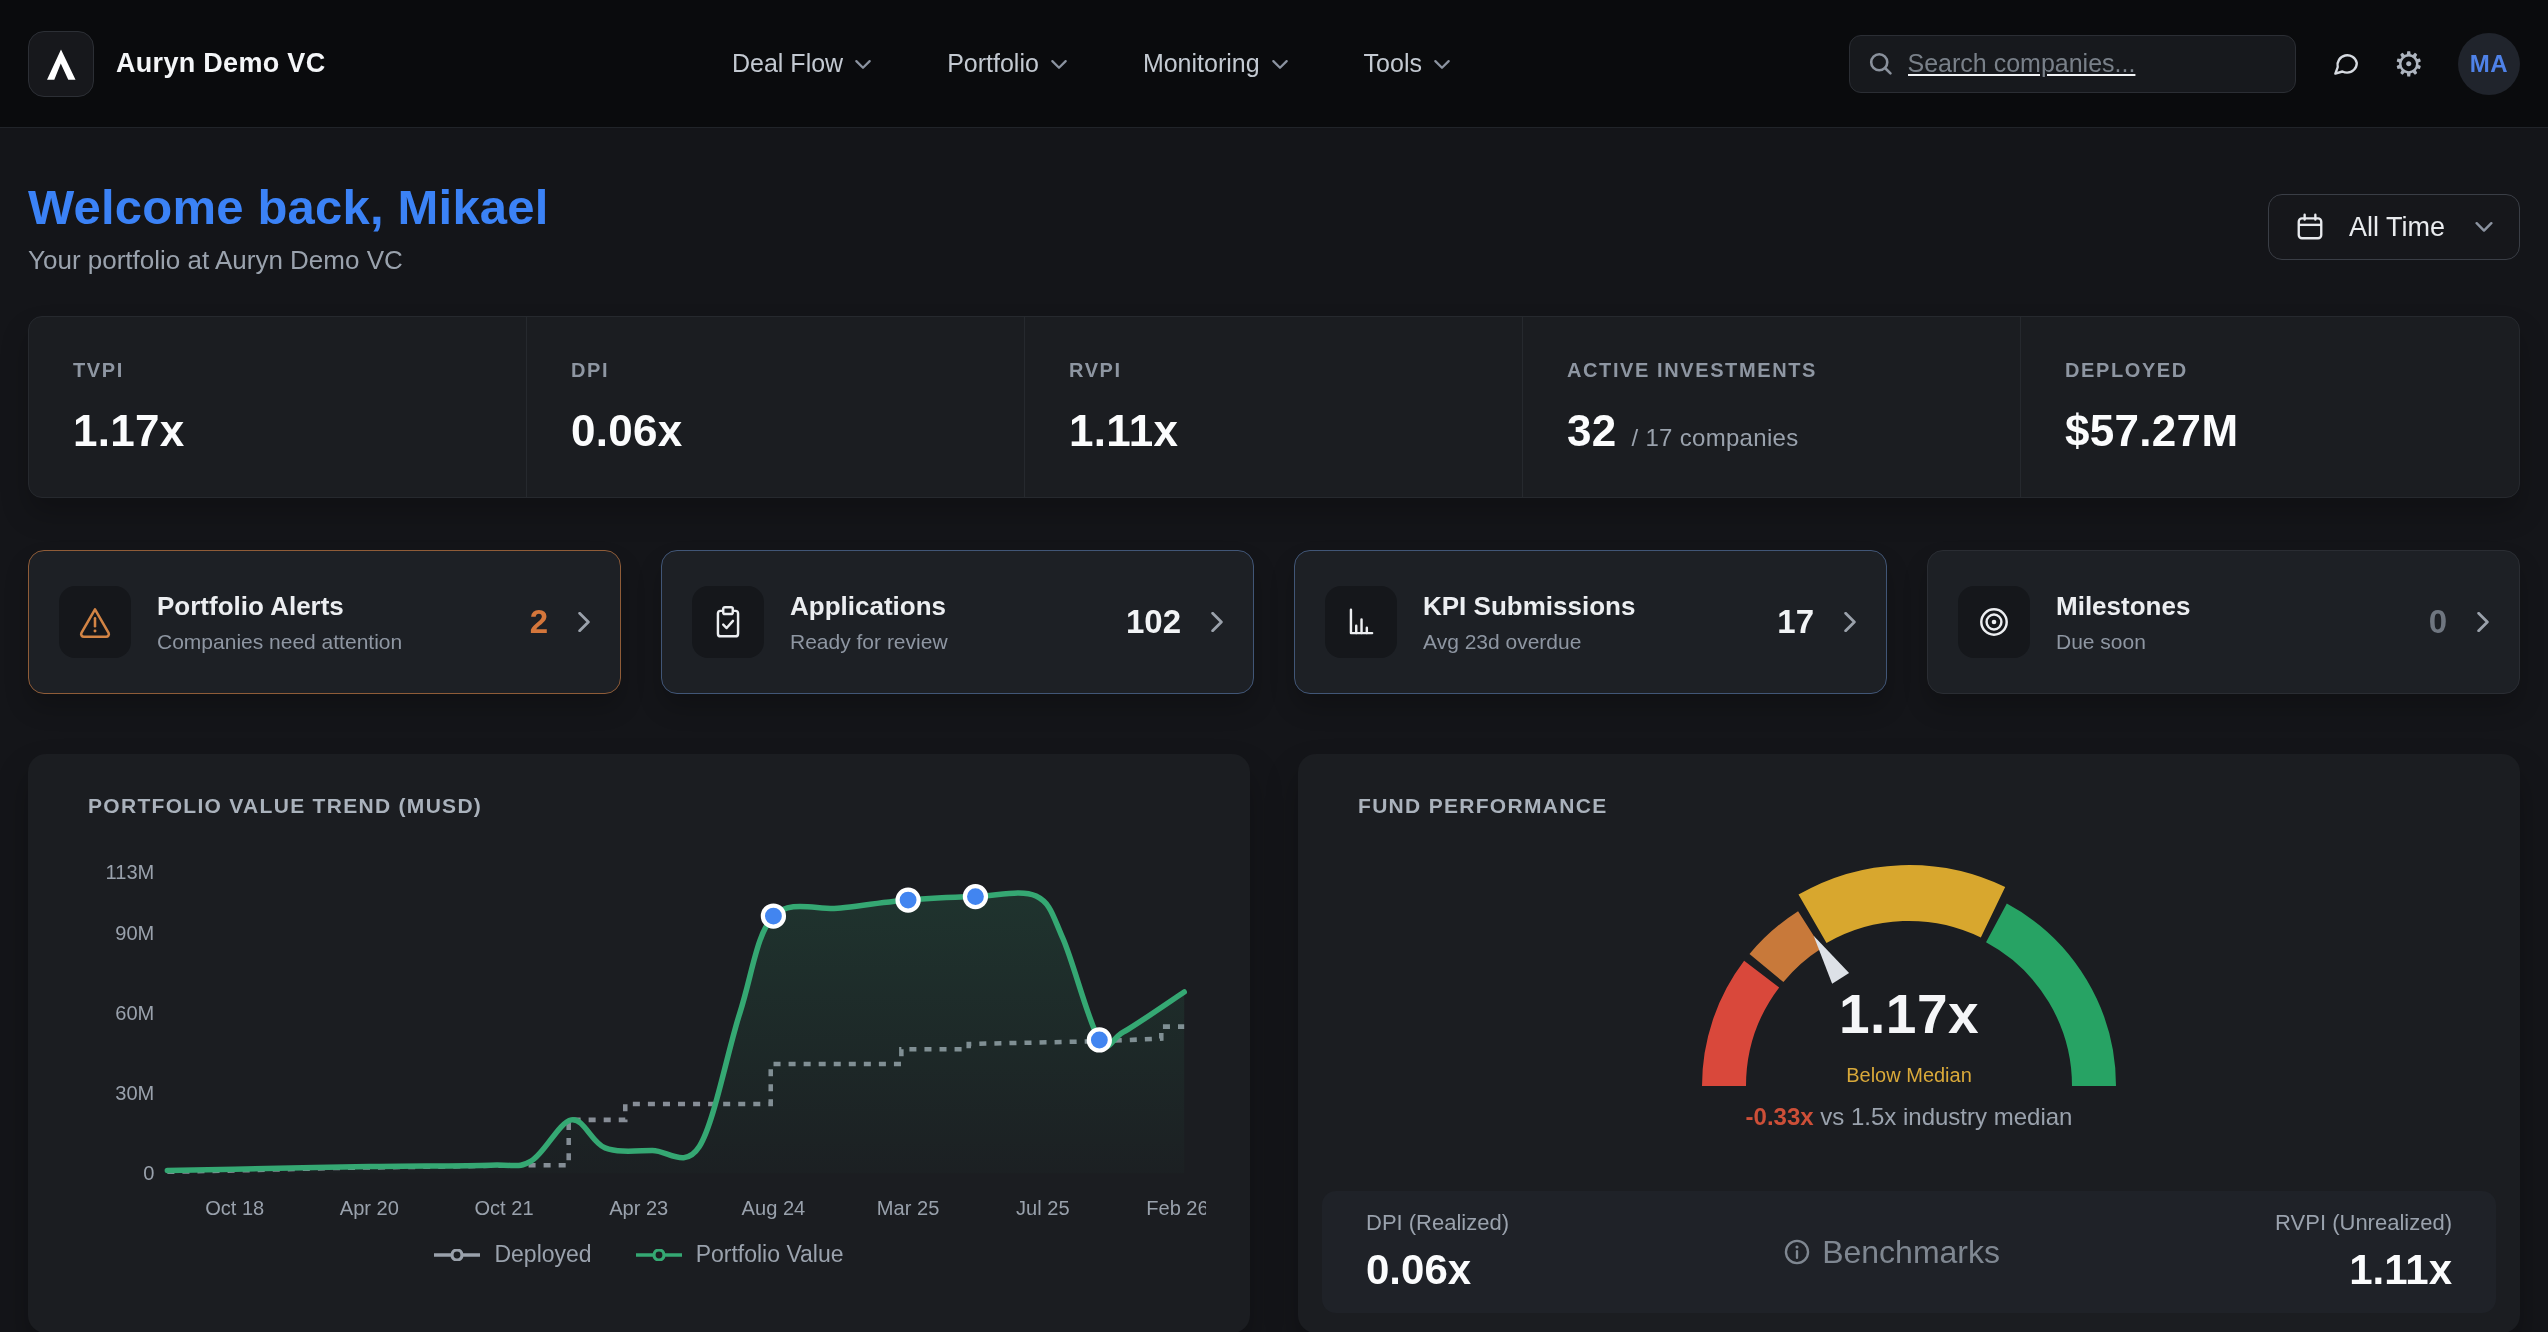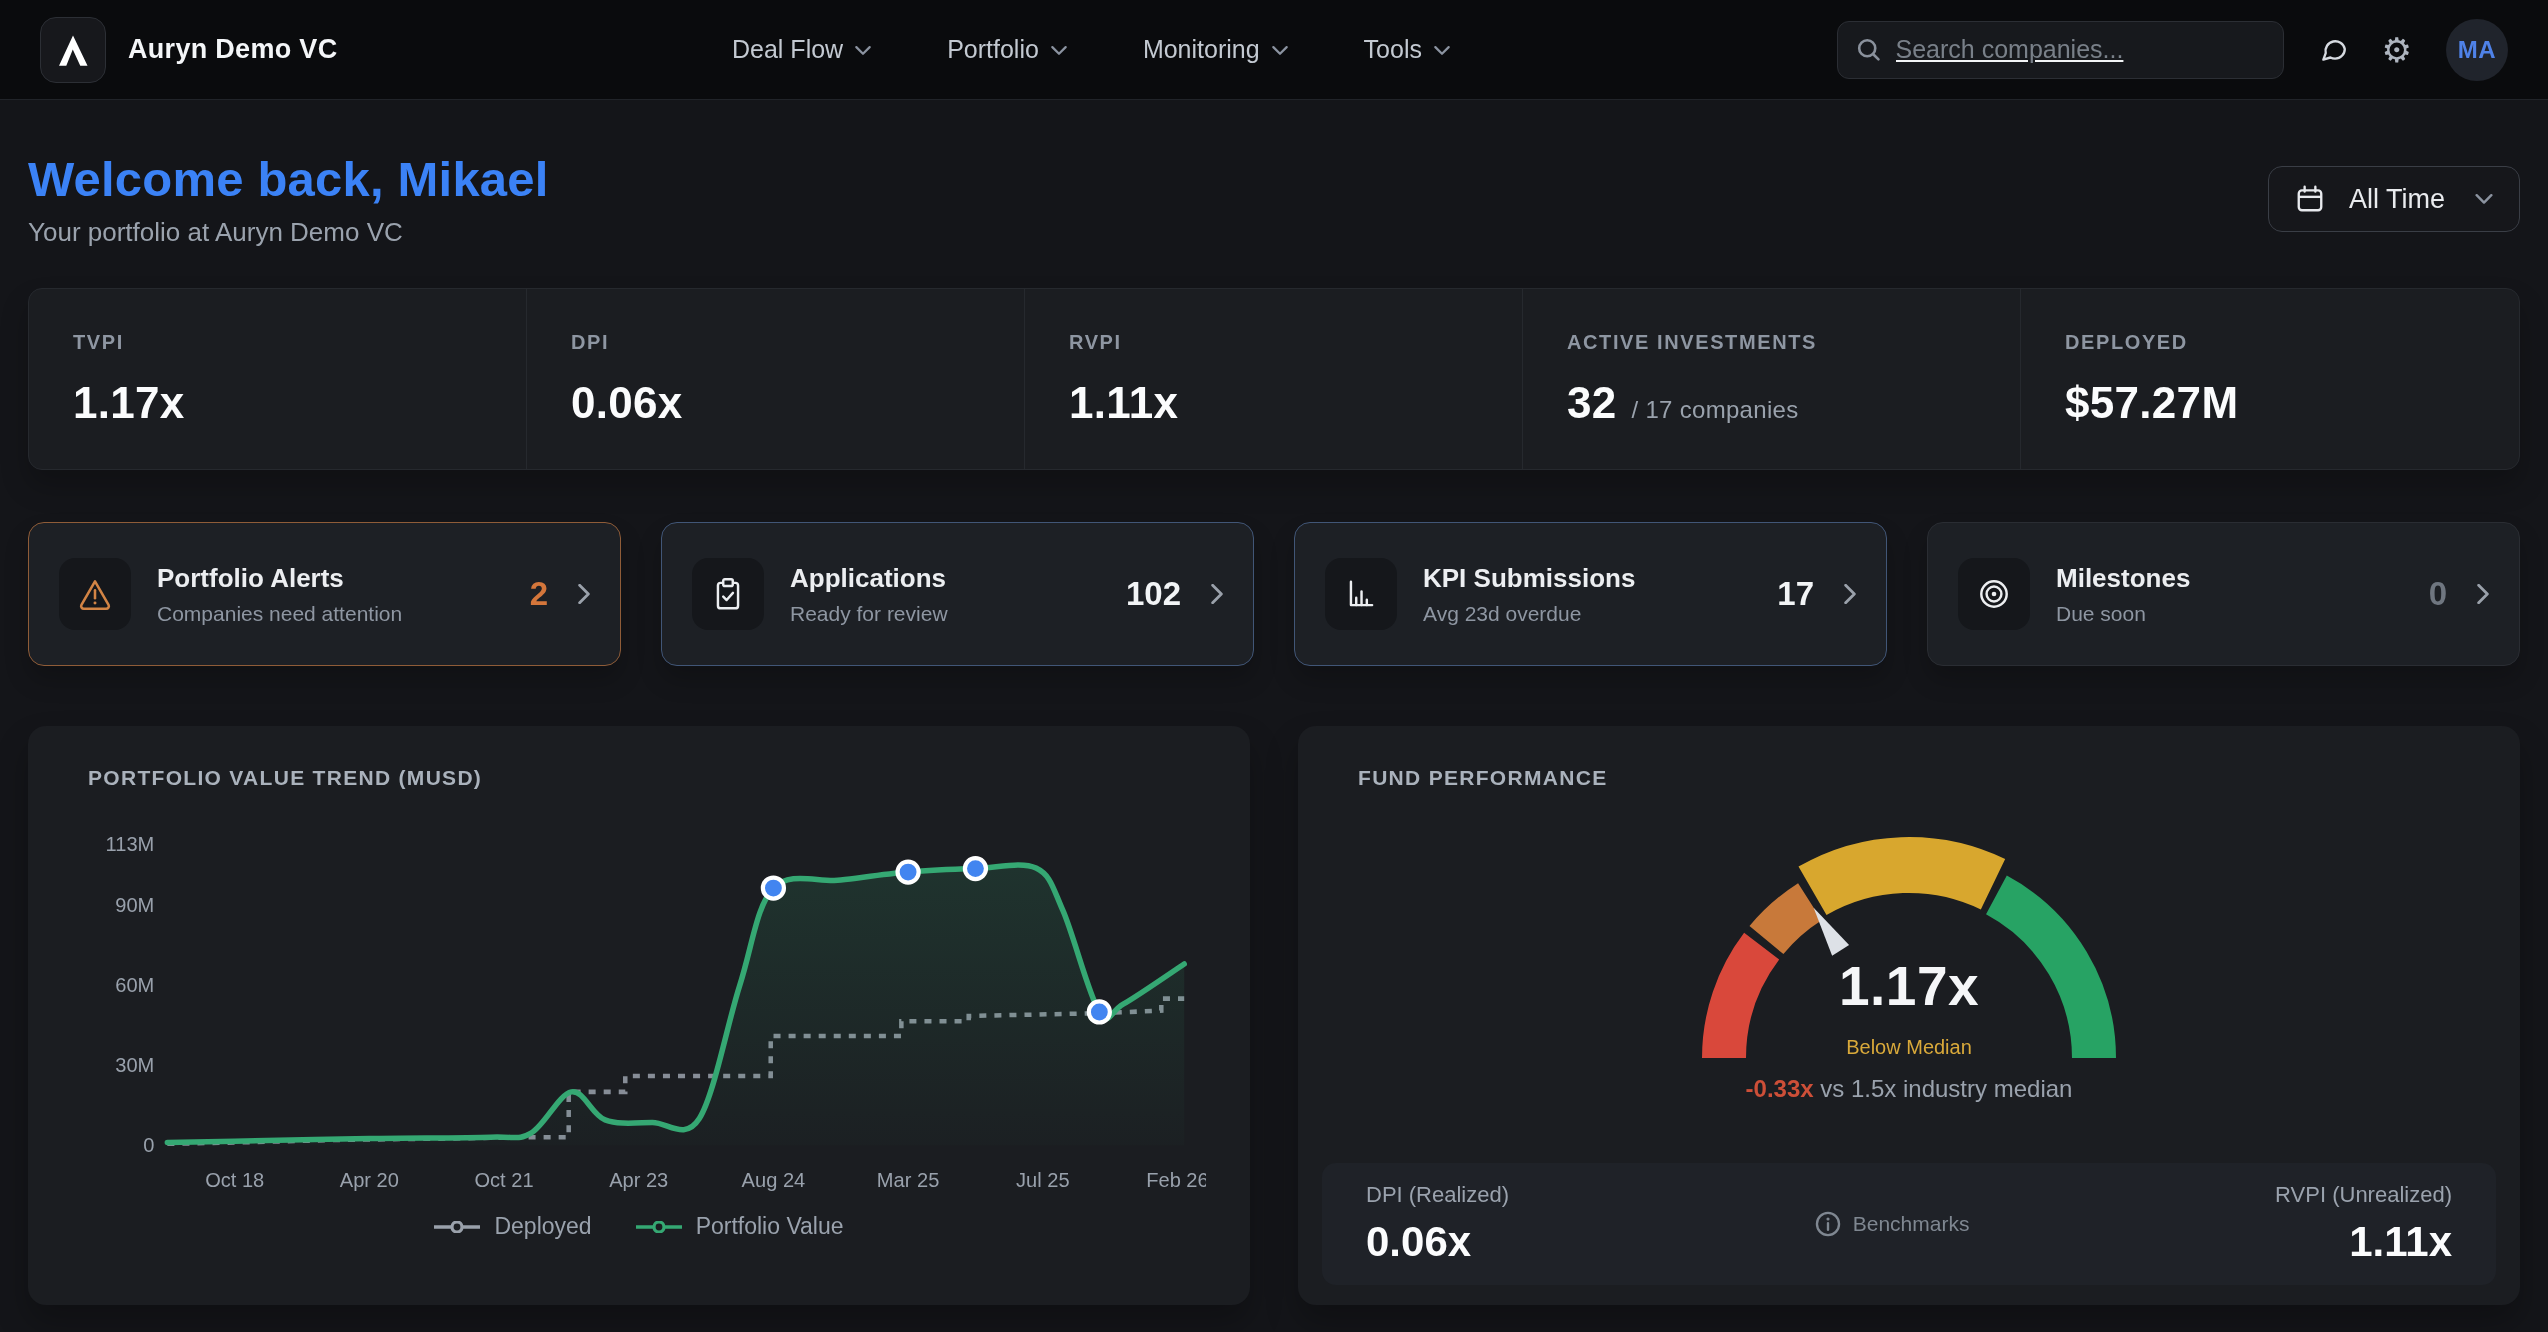--- a/index.html
+++ b/index.html
@@ -7,22 +7,22 @@
   body {
     background:#141519;
     font-family:"Liberation Sans","DejaVu Sans",sans-serif;
     color:#f2f4f6;
     -webkit-font-smoothing:antialiased;
   }
   svg { display:block; }
 
   
   .nav {
-    height:100px; background:#0a0b0d; border-bottom:1px solid #212429;
-    display:flex; align-items:center; padding:0 40px; position:relative;
+    height:128px; background:#0a0b0d; border-bottom:1px solid #212429;
+    display:flex; align-items:center; padding:0 28px; position:relative;
   }
   .brand { display:flex; align-items:center; gap:22px; cursor:pointer; }
   .brand-logo {
     width:66px; height:66px; border-radius:16px; background:#17181c;
     border:1px solid #2c2f35; display:flex; align-items:center; justify-content:center;
   }
   .brand-name { font-size:27px; font-weight:700; letter-spacing:.3px; color:#f4f6f8; }
   .nav-menu { position:absolute; left:732px; display:flex; gap:76px; align-items:center; }
   .nav-item { display:flex; align-items:center; gap:12px; color:#c3c9d1; font-size:25px; cursor:pointer; }
   .nav-item svg { margin-top:3px; }
@@ -111,21 +111,21 @@
   .gauge-delta { margin-top:16px; font-size:24px; color:#9aa2ad; }
   .delta-neg { color:#cd4f38; font-weight:700; }
   .fund-stats {
     position:absolute; left:24px; right:24px; bottom:20px; height:122px;
     background:#1f2228; border-radius:14px;
     display:flex; align-items:center; justify-content:space-between; padding:0 44px;
   }
   .stat-label { font-size:22px; color:#9aa2ad; }
   .stat-value { font-size:42px; font-weight:700; color:#fbfcfd; margin-top:10px; }
   .stat-right { text-align:right; }
-  .bench { display:flex; align-items:center; gap:12px; color:#7f8791; font-size:21px; cursor:pointer; }
+  .bench { display:flex; align-items:center; gap:12px; color:#7f8791; font-size:32px; cursor:pointer; }
 </style>
 </head>
 <body>
 
 <header class="nav">
   <div class="brand">
     <div class="brand-logo">
       <svg width="38" height="38" viewBox="0 0 34 34">
         <path d="M17 4 L30 31 H23.5 L16.8 16.5 L11 31 H4.5 Z" fill="#ffffff"></path>
       </svg>

